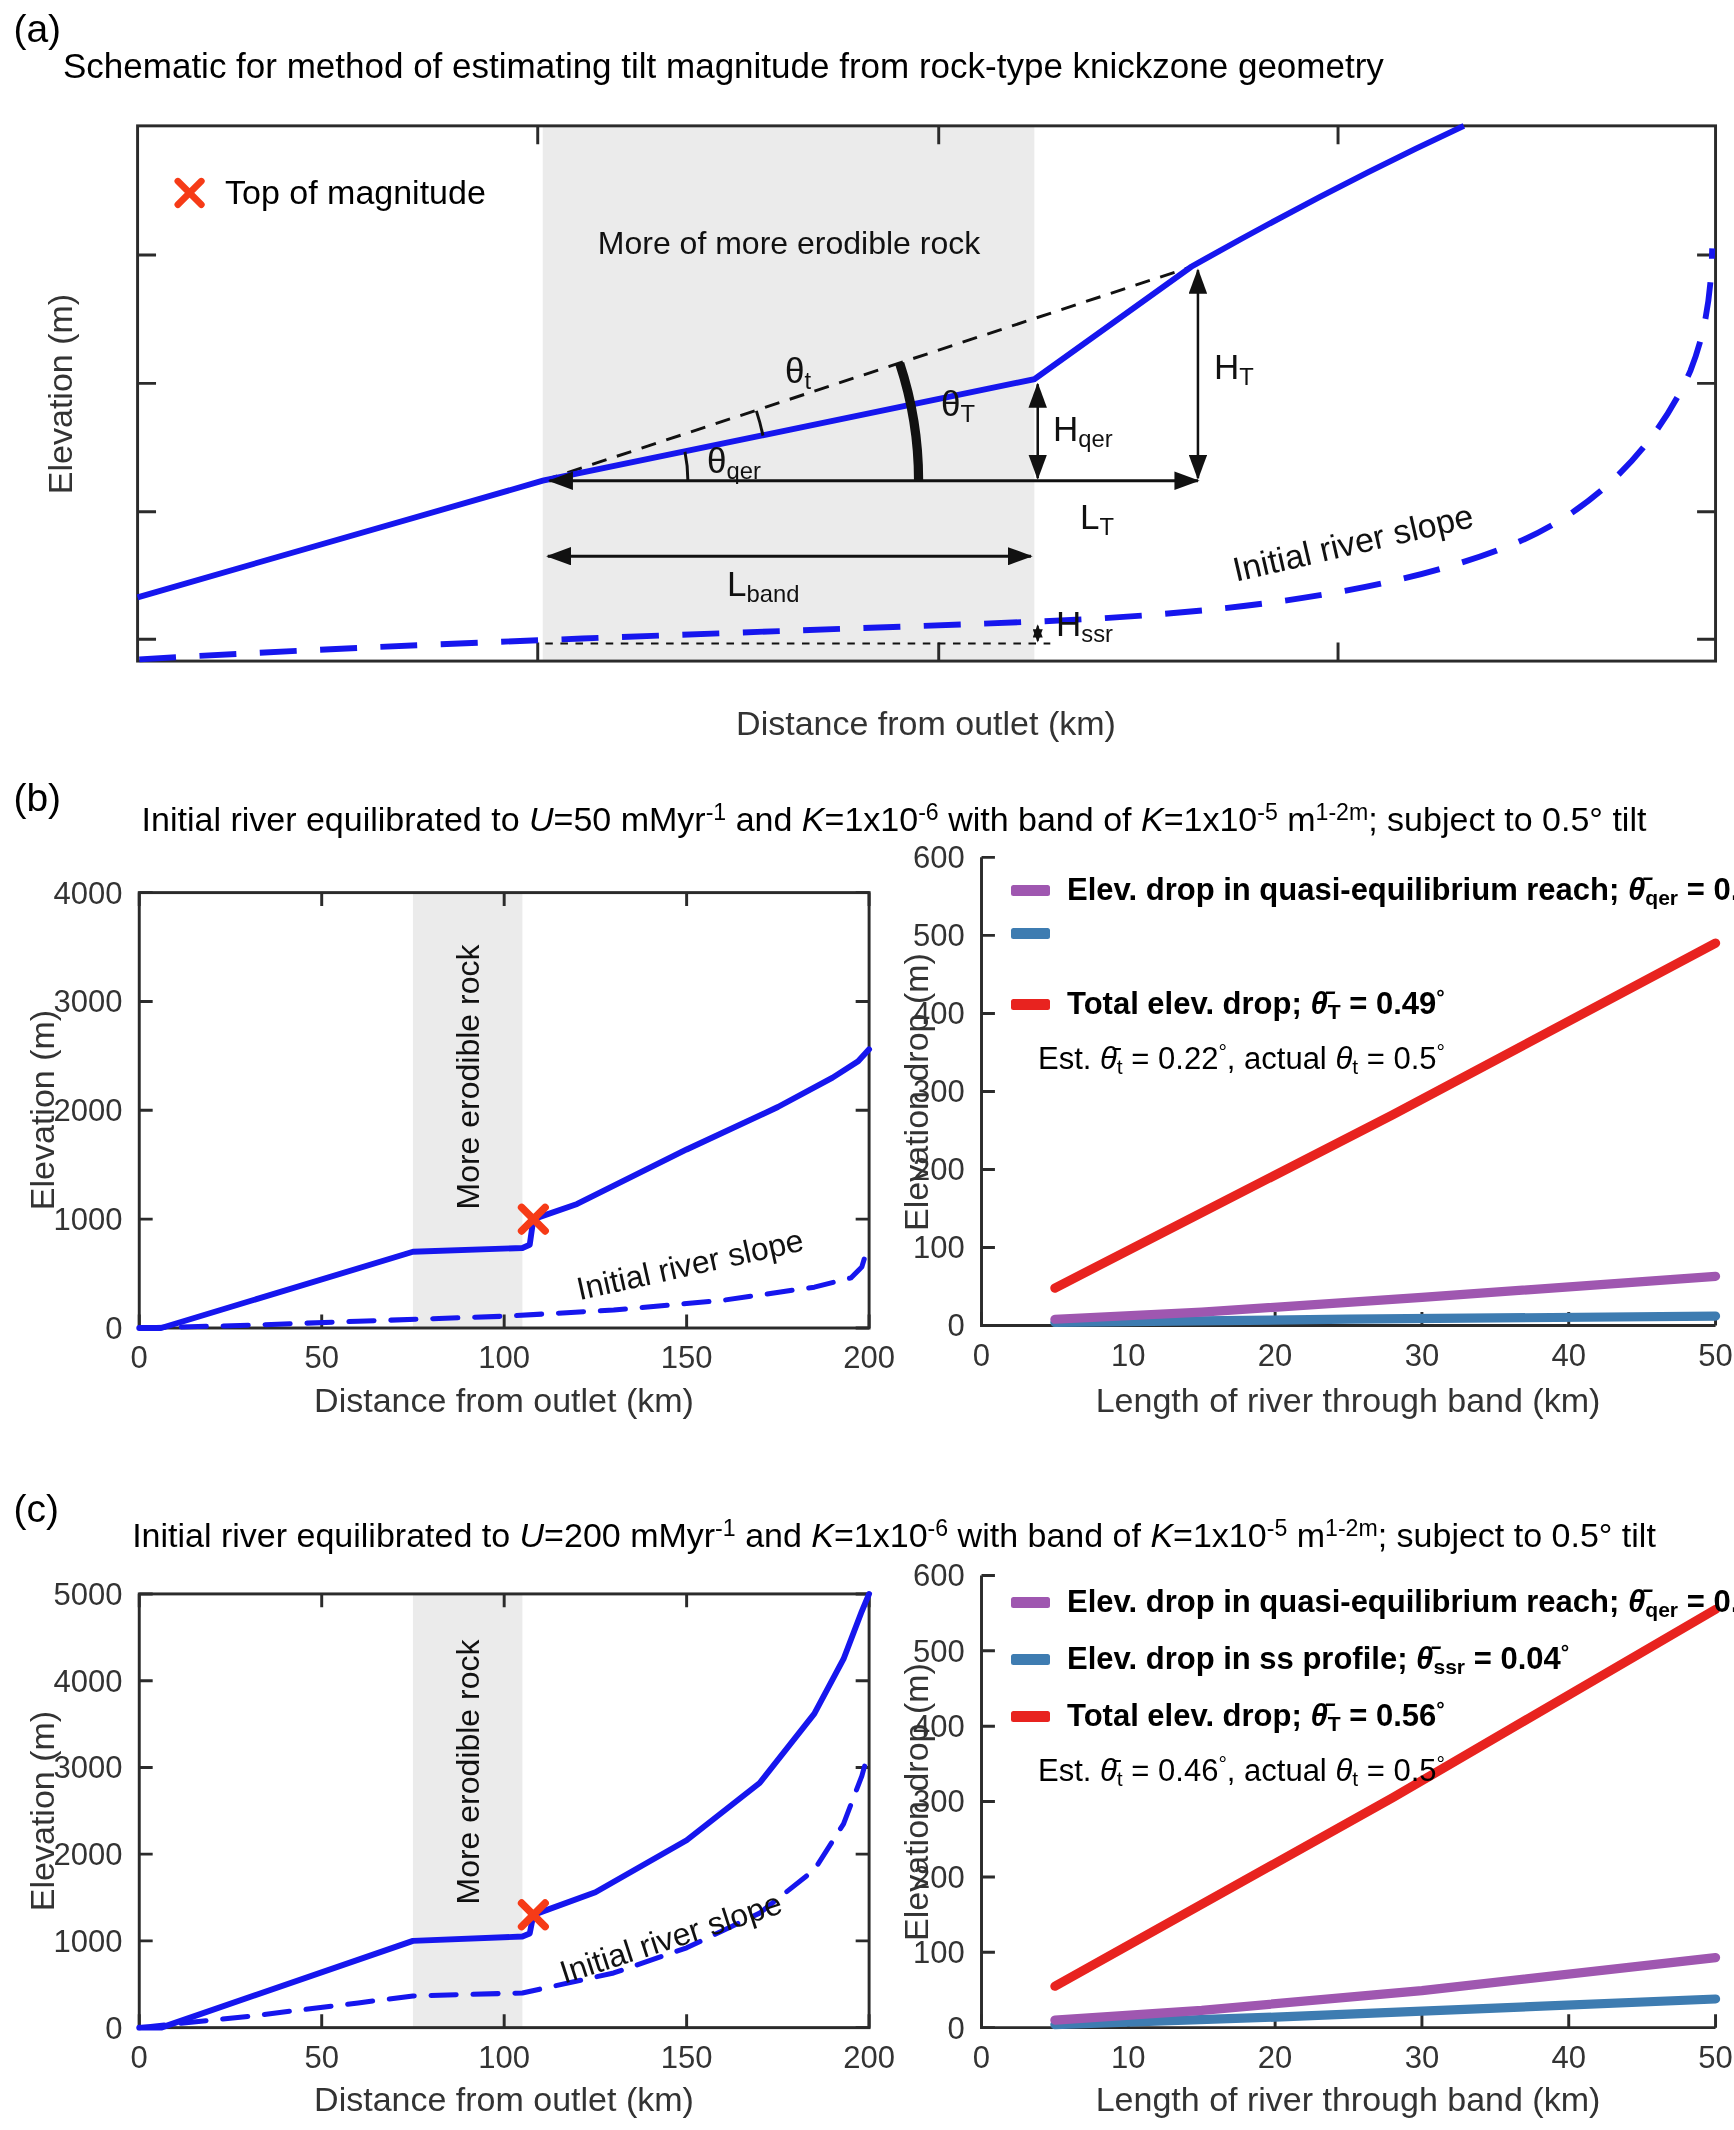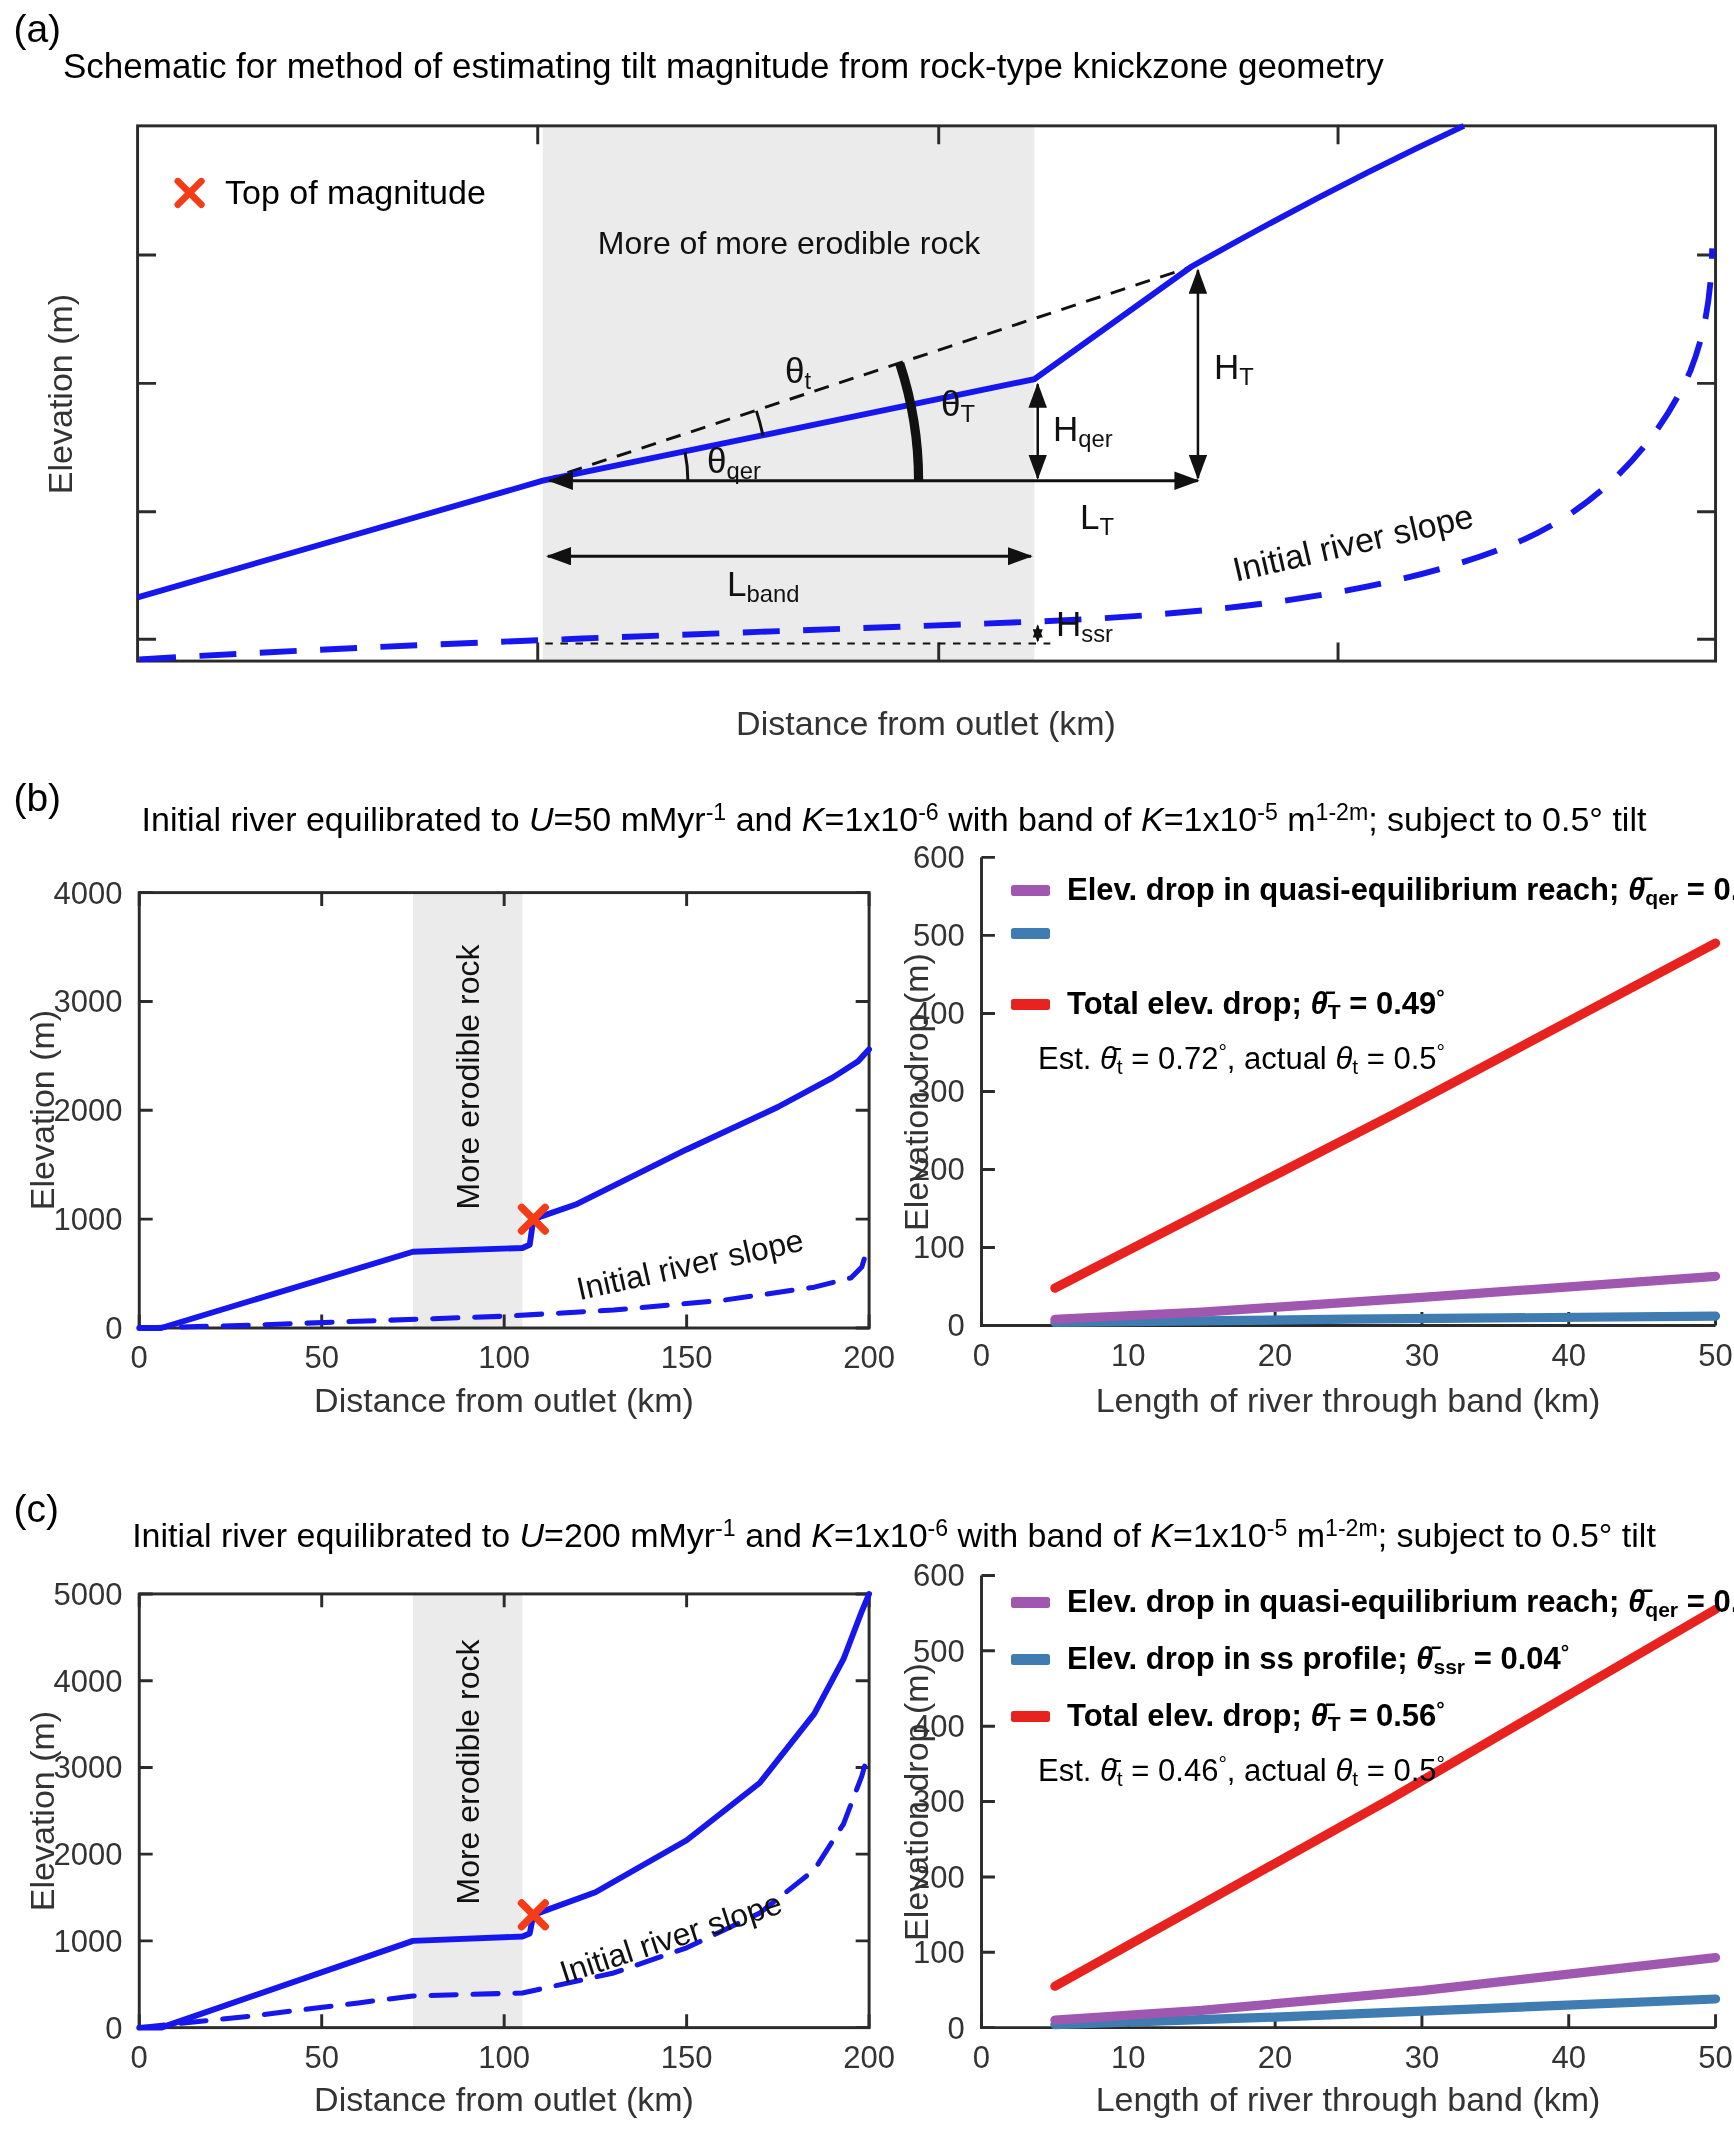--- a/index.html
+++ b/index.html
@@ -159,21 +159,21 @@
   <span class="swatch" style="background: rgb(159, 87, 176);"></span>
   <span class="legend-text"><span>Elev. drop in quasi-equilibrium reach;  </span><span class="it">θ̄</span><span class="sub">qer</span><span> = 0.07</span><span class="sup">°</span></span>
 </div>
 <div class="abs legend-row" style="left:1011px;top:928px;">
   <span class="swatch" style="background: rgb(62, 124, 177);"></span>
 </div>
 <div class="abs legend-row" style="left:1011px;top:985px;">
   <span class="swatch" style="background: rgb(232, 35, 31);"></span>
   <span class="legend-text"><span>Total elev. drop; </span><span class="it">θ̄</span><span class="sub">T</span><span> = 0.49</span><span class="sup">°</span></span>
 </div>
-<span class="abs est-text" style="left:1038px;top:1040px;"><span>Est. </span><span class="it">θ̄</span><span class="sub">t</span><span> = 0.72</span><span class="sup">°</span><span>, actual </span><span class="it">θ</span><span class="sub">t</span><span> = 0.5</span><span class="sup">°</span></span>
+<span class="abs est-text" style="left:1038px;top:1040px;"><span>Est. </span><span class="it">θ̄</span><span class="sub">t</span><span> = 0.22</span><span class="sup">°</span><span>, actual </span><span class="it">θ</span><span class="sub">t</span><span> = 0.5</span><span class="sup">°</span></span>
 
 <span class="abs panel-label" style="left:13.4px;top:1487px;">(c)</span>
 <span class="abs ptitle" style="left:894px;top:1515px;"><span>Initial river equilibrated to </span><span class="it">U</span><span>=200 mMyr</span><span class="sup">-1</span><span> and </span><span class="it">K</span><span>=1x10</span><span class="sup">-6</span><span> with band of </span><span class="it">K</span><span>=1x10</span><span class="sup">-5</span><span> m</span><span class="sup">1-2m</span><span>; subject to 0.5° tilt</span></span>
 <span class="abs small-ann center" style="left:468px;top:1772px;transform:translate(-50%,-50%) rotate(-90deg);">More erodible rock</span>
 <span class="abs small-ann center" style="left:671px;top:1938px;transform:translate(-50%,-50%) rotate(-18deg);">Initial river slope</span>
 <span class="abs axlabel center" style="left:42px;top:1811px;transform:translate(-50%,-50%) rotate(-90deg);">Elevation (m)</span>
 <span class="abs axlabel center" style="left:504px;top:2099px;">Distance from outlet (km)</span>
 <span class="abs axlabel center" style="left:916px;top:1802px;transform:translate(-50%,-50%) rotate(-90deg);">Elevation drop (m)</span>
 <span class="abs axlabel center" style="left:1348px;top:2099px;">Length of river through band (km)</span>
 

